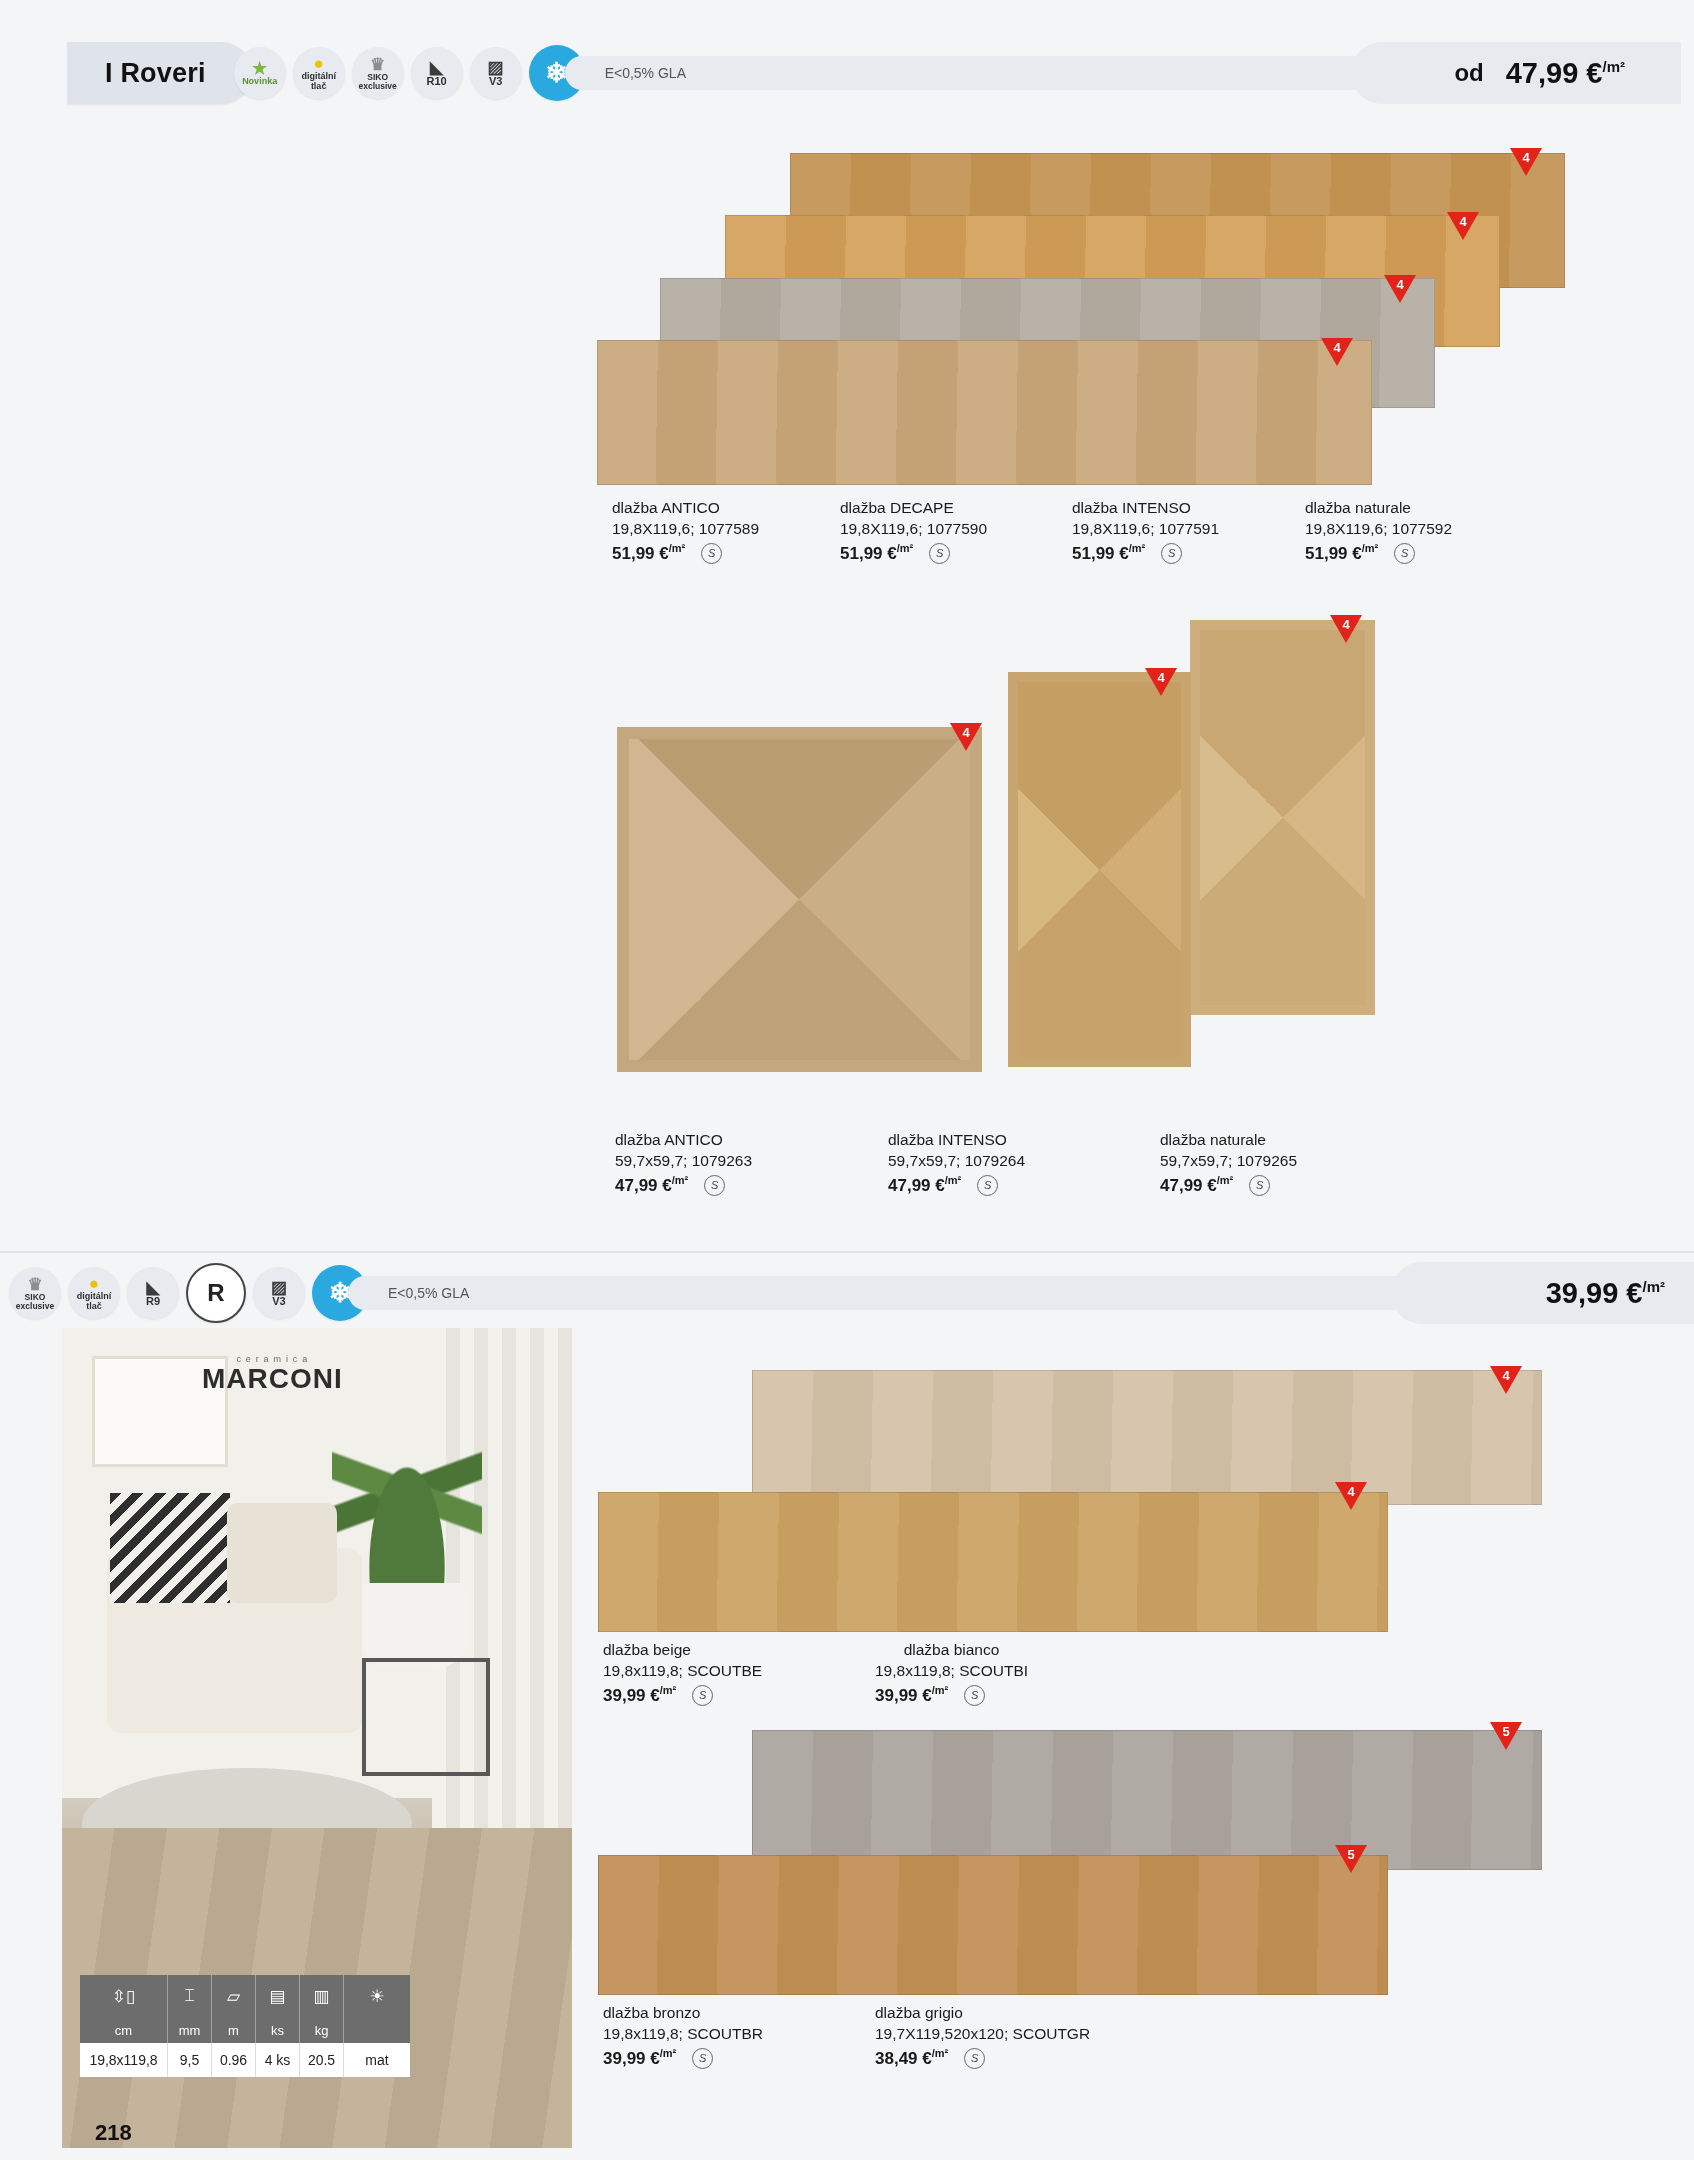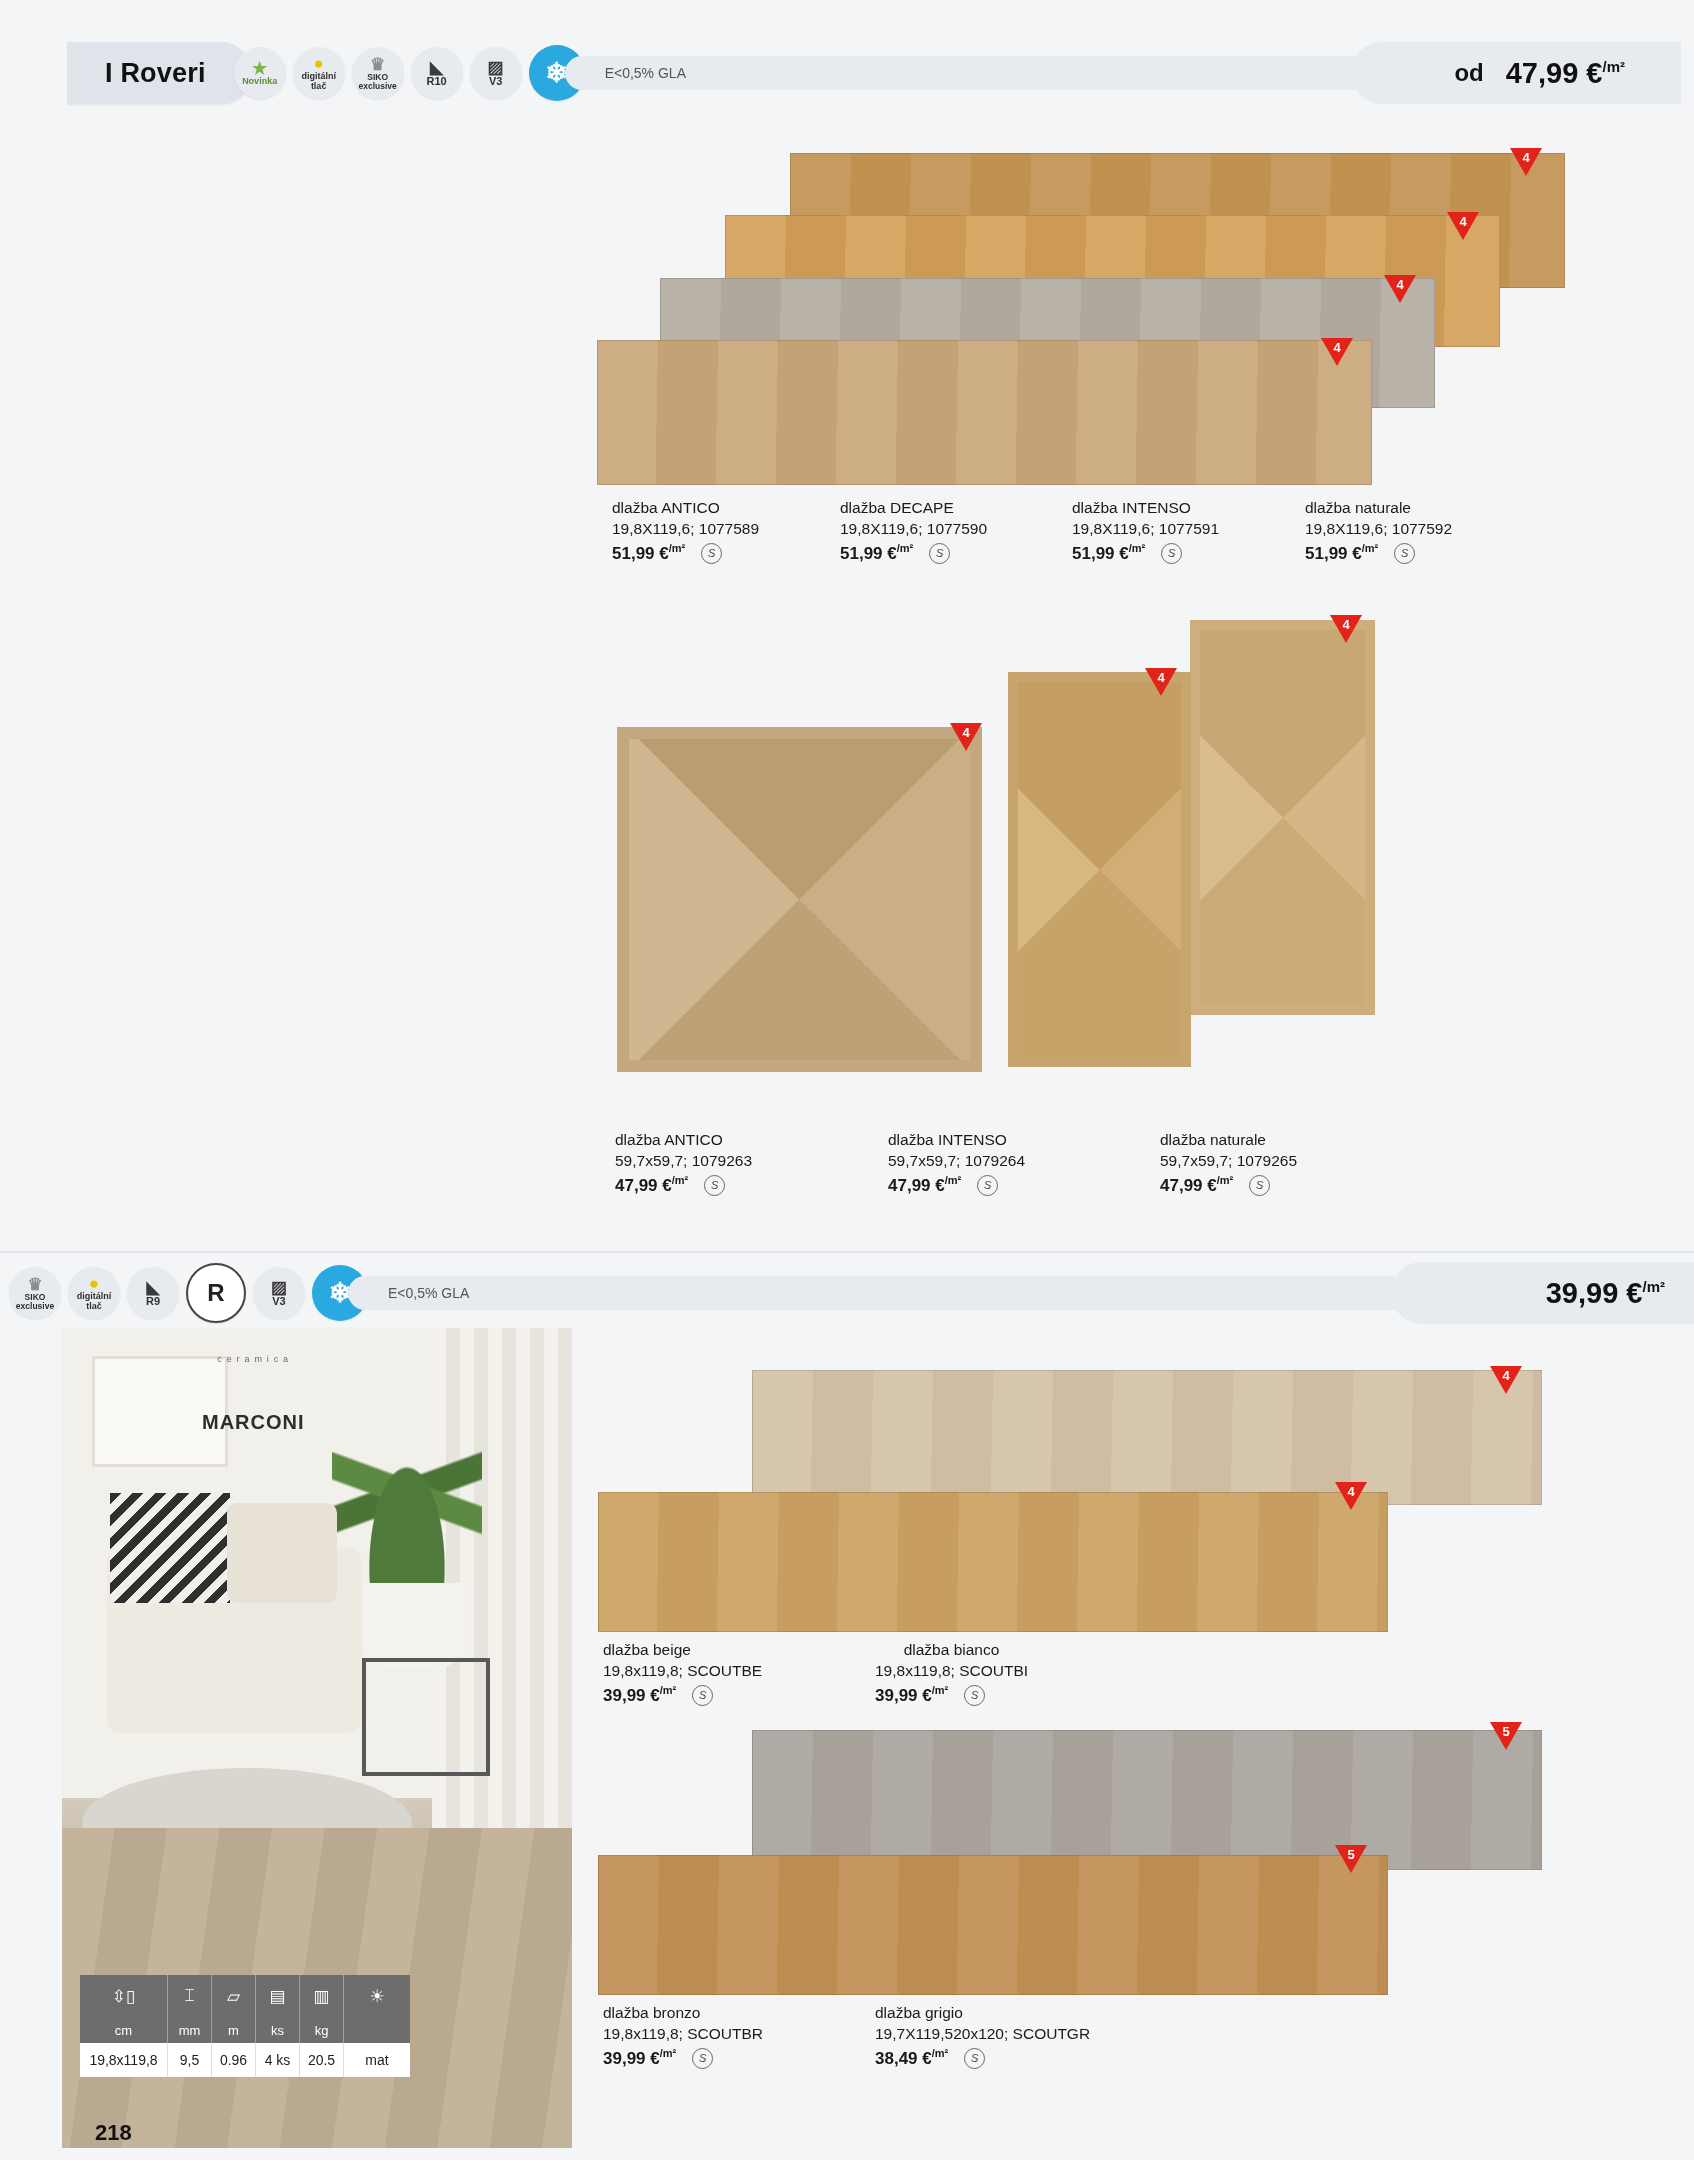--- a/index.html
+++ b/index.html
@@ -285,21 +285,21 @@
     <div style="position:absolute;left:165px;top:175px;width:110px;height:100px;background:#e8e2d6;border-radius:10px;"></div>
 
     <div style="position:absolute;left:300px;top:330px;width:120px;height:110px;border:4px solid #585858;"></div>
 
     <div style="position:absolute;left:20px;top:440px;width:330px;height:110px;background:#d9d6cf;border-radius:50%;"></div>
 
     <div style="position:absolute;left:0;top:500px;right:0;bottom:0;
         background:repeating-linear-gradient(98deg,#c5b49c 0 52px,#b9a991 52px 104px);"></div>
     <div class="logo-badge" style="left:130px;top:22px;background:transparent;border:none;">
       <div class="l1" style="color:#6a6a6a;font-weight:400;">c e r a m i c a</div>
-      <div class="l2" style="color:#2d2d2d;font-size:20px;margin-top:48px;">MARCONI</div>
+      <div class="l2" style="color:#2d2d2d;font-size:28px;">MARCONI</div>
     </div>
   </div>
 
   <div class="spec" style="left:80px;top:1975px;">
     <div class="row1">
       <div class="c w1">
           <span class="ico">⇳▯</span>
         </div>
       <div class="c w2">
           <span class="ico">⌶</span>

